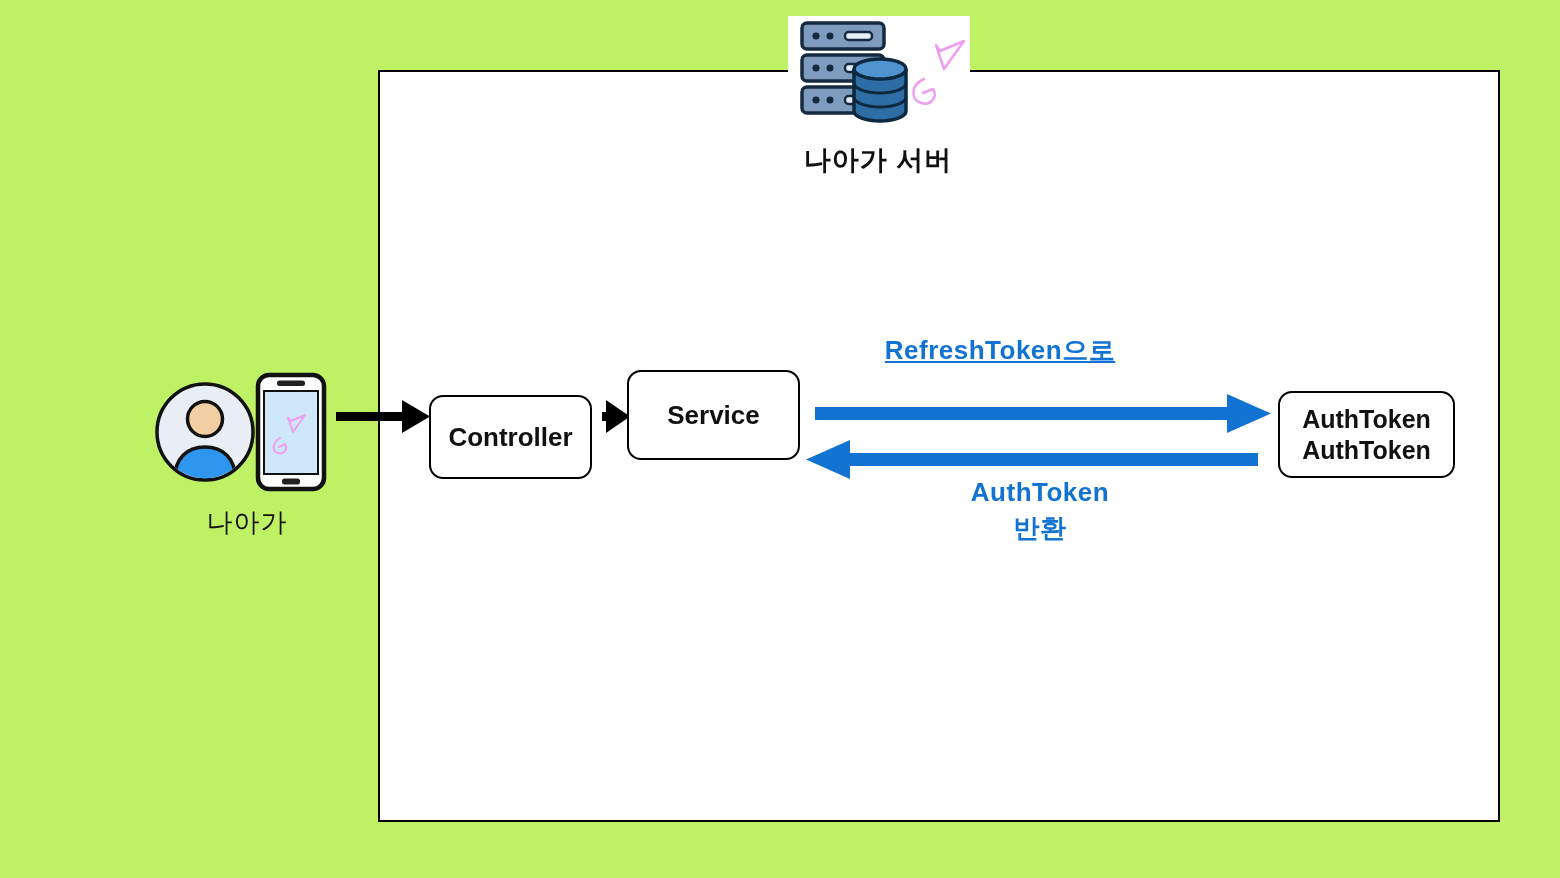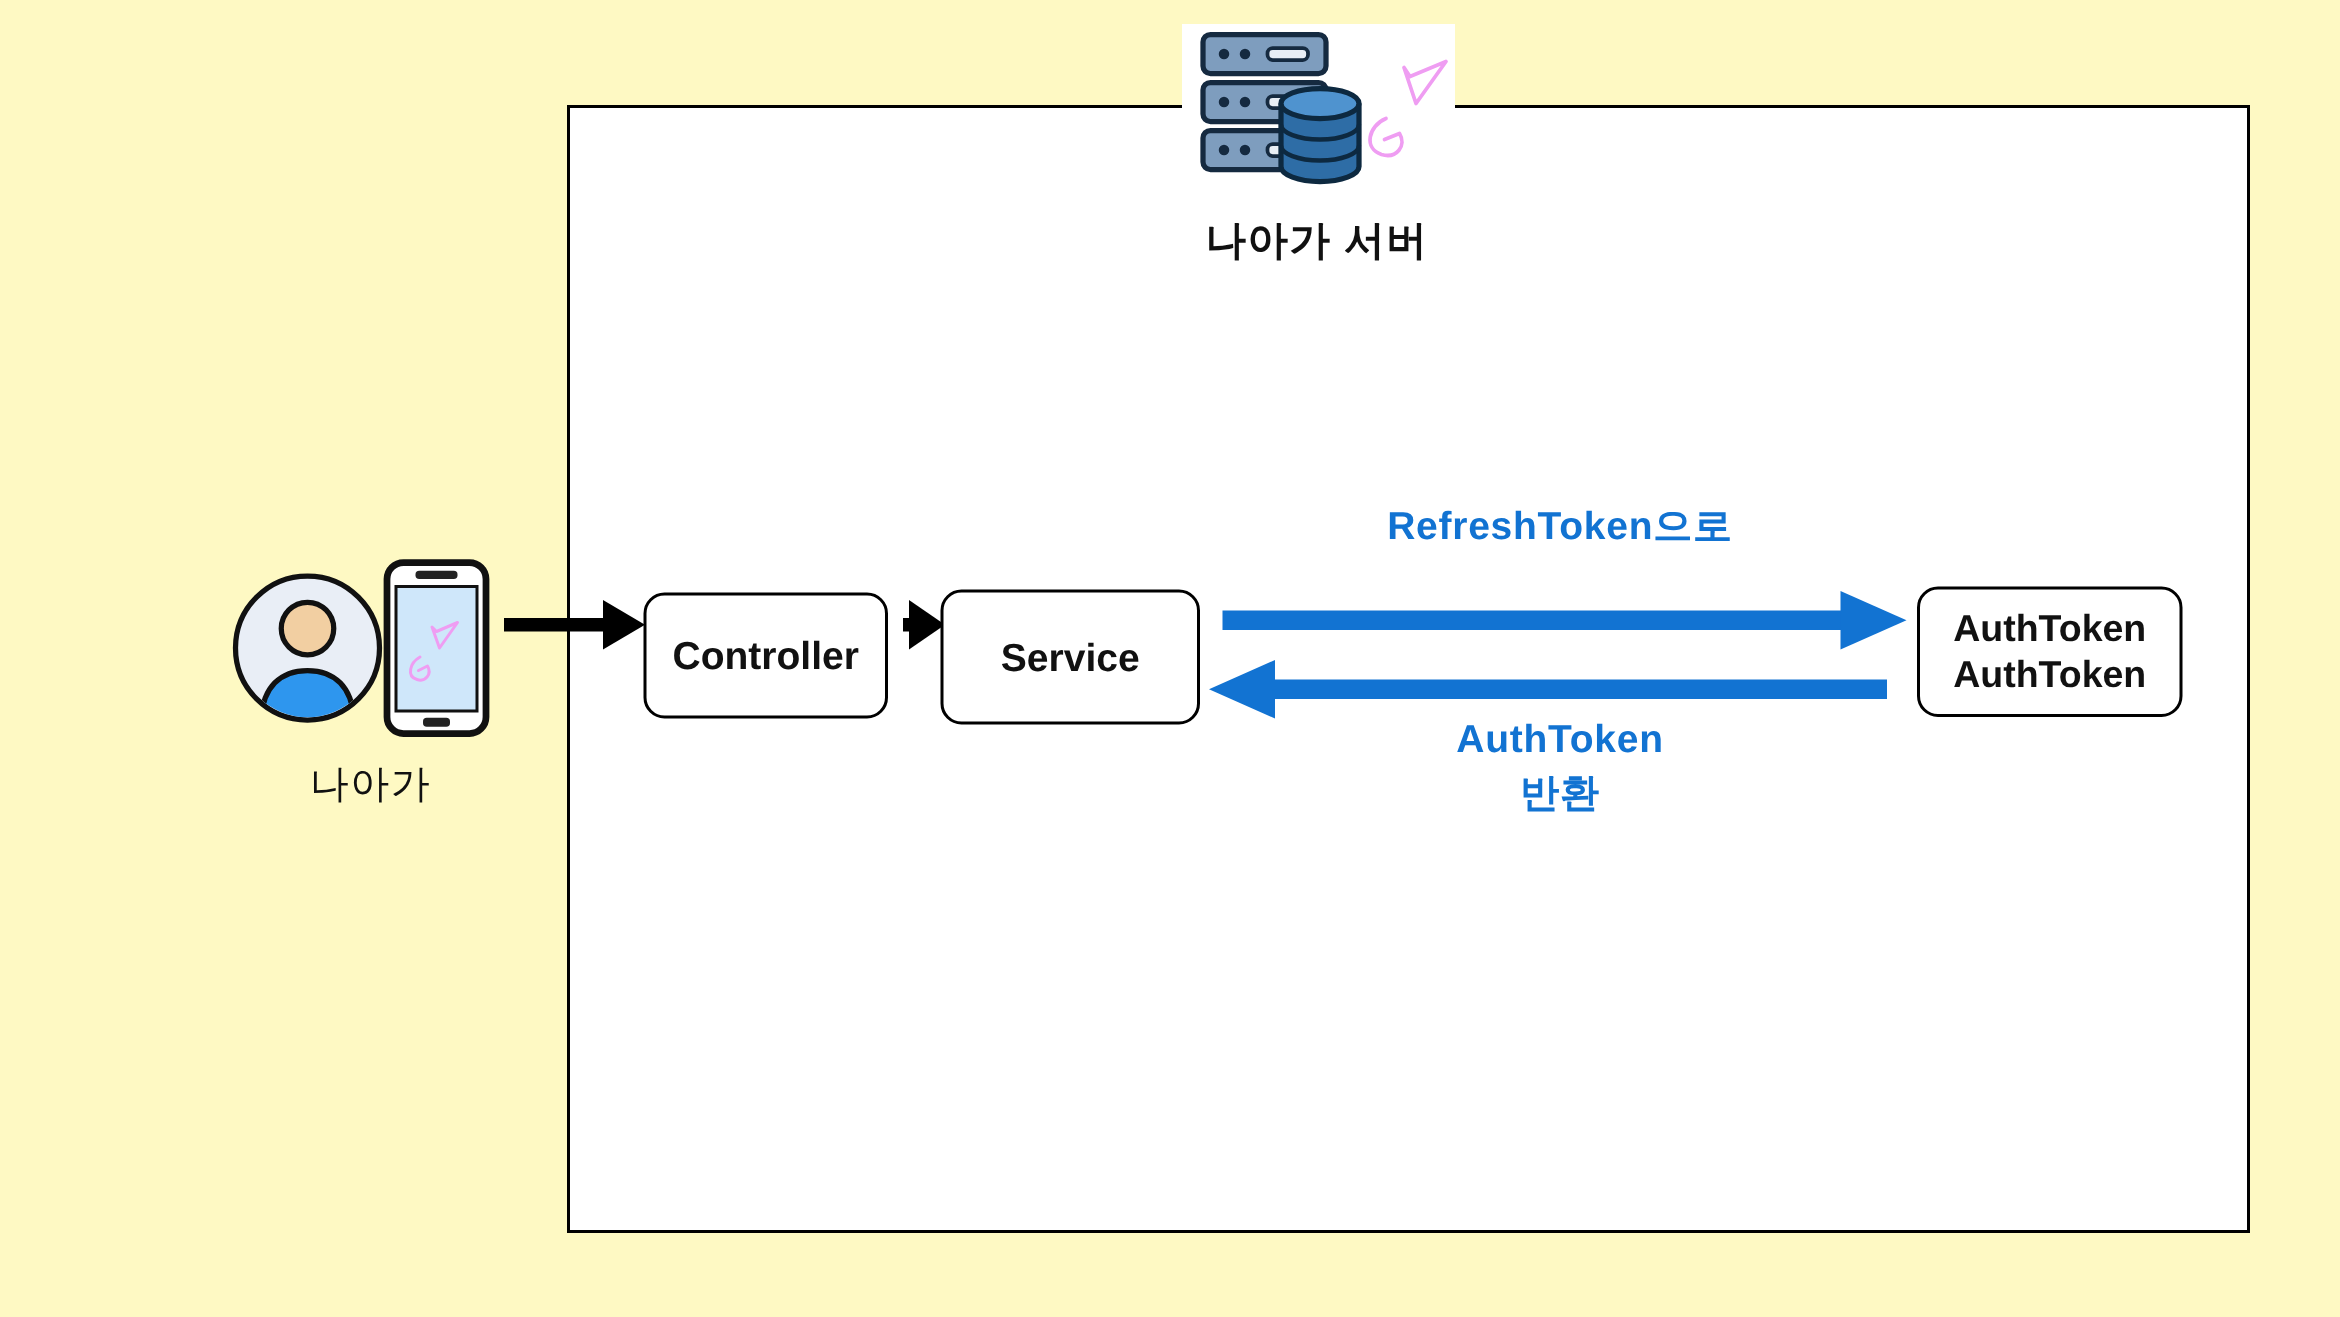--- a/index.html
+++ b/index.html
@@ -7,21 +7,21 @@
     --accent-blue:#1273d2;
     --logo-pink:#ef9df2;
     --server-icon-blue:#7e9dbe;
     --database-blue:#2e6da6;
     --screen-blue:#cfe7fa;
     --avatar-skin:#f2cfa2;
     --avatar-body:#2e96ee;
   }
   html,body{ background:#fff; }
   body{ font-family:"Liberation Sans","DejaVu Sans",sans-serif; color:#111; }
-  .canvas{ position:relative; width:1560px; height:878px; background:#fef9c3; overflow:hidden; }
+  .canvas{ position:relative; width:1560px; height:878px; background:#bef264; overflow:hidden; }
 
   .server-boundary{
     position:absolute; left:378px; top:70px; width:1122px; height:752px;
     border:2.5px solid #000; background:#fff;
   }
 
   .server-icon-wrap{
     position:absolute; left:788px; top:16px; width:182px; height:118px;
     background:#fff; display:flex; align-items:center; justify-content:center;
   }
@@ -39,28 +39,28 @@
   .arrows{ position:absolute; left:0; top:0; width:1560px; height:878px; pointer-events:none; }
   .fill-accent{ fill:var(--accent-blue); }
   .pink-stroke{ stroke:var(--logo-pink); fill:none; stroke-linejoin:round; stroke-linecap:round; }
 
   .node{
     position:absolute; background:#fff; border:2.5px solid #000; border-radius:14px;
     display:flex; flex-direction:column; align-items:center; justify-content:center;
     font-size:26px; font-weight:700;
   }
   .node.controller{ left:429px; top:395px; width:163px; height:84px; }
-  .node.service{ left:627px; top:393px; width:173px; height:90px; }
+  .node.service{ left:627px; top:370px; width:173px; height:90px; }
   .node.repository{ left:1278px; top:391px; width:177px; height:87px; font-size:25px; line-height:31px; }
 
   .flow-label{
     position:absolute; text-align:center; color:var(--accent-blue);
     font-weight:700; font-size:26px; line-height:36px; letter-spacing:0.5px;
   }
-  .flow-label.request{ left:840px; top:332px; width:400px; }
+  .flow-label.request{ left:800px; top:332px; width:400px;text-decoration:underline; }
   .flow-label.response{ left:790px; top:474px; width:500px; }
 </style>
 </head>
 <body>
 
 <div class="canvas">
 
   <div class="server-boundary"></div>
 
   <svg class="arrows" viewBox="0 0 1560 878">

